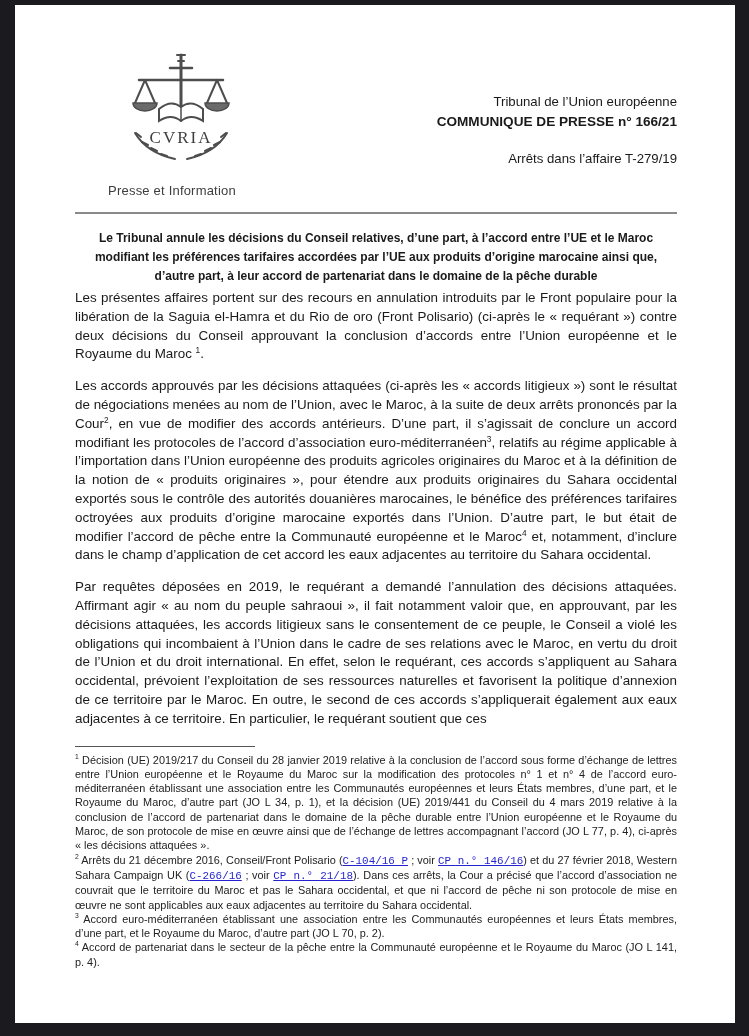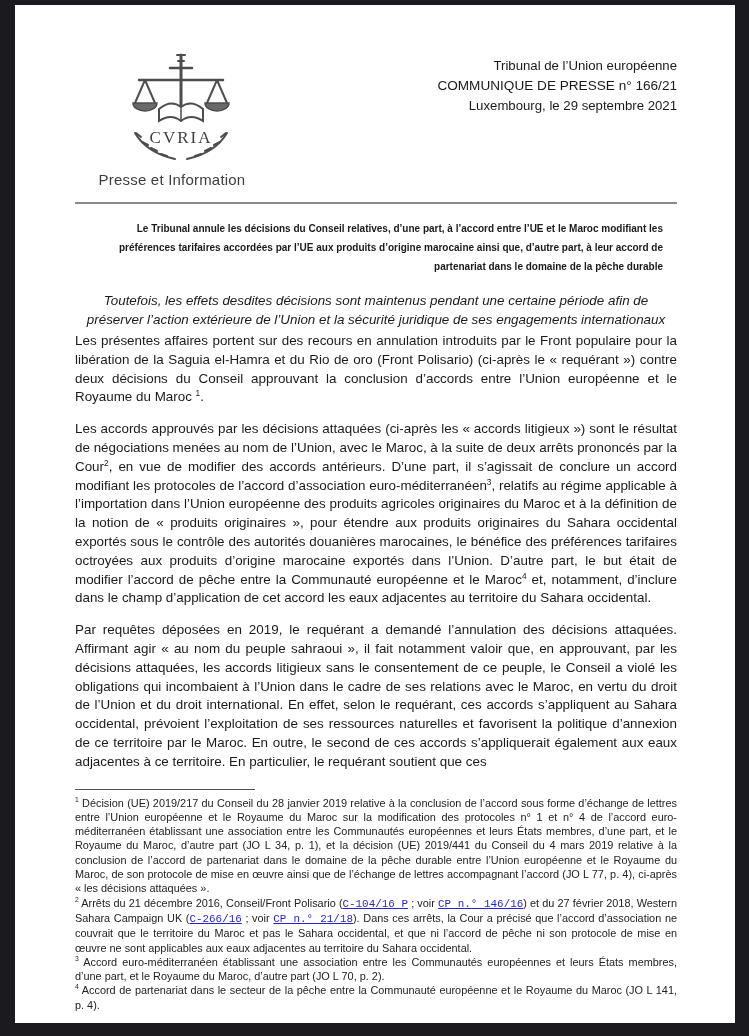--- a/index.html
+++ b/index.html
@@ -17,28 +17,28 @@
     height: 1018px;
     margin: 5px 14px 13px 15px;
     padding: 48px 58px 22px 60px;
     display: flex;
     flex-direction: column;
   }
   
   .header { display: flex; justify-content: space-between; align-items: flex-start; }
   .logo-block { width: 190px; display: flex; flex-direction: column; align-items: center; padding-left: 4px; }
   .logo-art { width: 128px; height: 112px; margin-left: 18px; }
-  .logo-caption { font-size: 15px; color: #3d3d3d; margin-top: 6px; letter-spacing: 0.2px; }
-  .header-right { text-align: right; font-size: 13.2px; line-height: 20px; padding-top: 3px; }
-  .header-right .release { font-weight: normal; font-size: 13.6px; }
+  .logo-caption { font-size: 13px; color: #3d3d3d; margin-top: 18px; letter-spacing: 0.2px; }
+  .header-right { text-align: right; font-size: 13.2px; line-height: 20px; padding-top: 3px; margin-top: 36px; }
+  .header-right .release { font-weight: bold; font-size: 13.6px; }
   .case-block { margin-top: 18px; font-size: 13.2px; line-height: 18px; }
   .header-rule { border: none; border-top: 2px solid #8a8a8a; margin: 14px 0 0 0; }
   
   .doc-title {
-    font-size: 10px; font-weight: bold; text-align: right;
+    font-size: 12px; font-weight: bold; text-align: center;
     line-height: 19px; margin-top: 15px; padding: 0 14px;
   }
   .doc-subtitle {
     font-style: italic; text-align: center; font-size: 13.4px;
     line-height: 19px; margin-top: 15px; padding: 0 4px;
   }
   
   .body-text { margin-top: 3px; }
   .body-text p {
     font-size: 13.4px; line-height: 18.8px; text-align: justify;
@@ -88,30 +88,29 @@
         <path d="M106 80 Q94 100 66 106" stroke-width="2"></path>
         <path d="M20 84 l-5 -4 M27 92 l-6 -3 M36 98 l-6 -3 M46 103 l-6 -2"></path>
         <path d="M100 84 l5 -4 M93 92 l6 -3 M84 98 l6 -3 M74 103 l6 -2"></path>
       </svg>
       <span class="logo-caption">Presse et Information</span>
     </div>
 
     <div class="header-right">
       <div>Tribunal de l’Union européenne</div>
       <div class="release">COMMUNIQUE DE PRESSE n° 166/21</div>
-      <div>Luxembourg, le 29 septembre 2021</div>
       <div class="case-block">
+        <div>Arrêts dans l’affaire T-279/19</div>
       </div>
     </div>
   </div>
 
   <hr class="header-rule">
 
   <h1 class="doc-title">Le Tribunal annule les décisions du Conseil relatives, d’une part, à l’accord entre l’UE et le Maroc modifiant les préférences tarifaires accordées par l’UE aux produits d’origine marocaine ainsi que, d’autre part, à leur accord de partenariat dans le domaine de la pêche durable</h1>
-  <div class="doc-subtitle">Toutefois, les effets desdites décisions sont maintenus pendant une certaine période afin de préserver l’action extérieure de l’Union et la sécurité juridique de ses engagements internationaux</div>
 
   <div class="body-text">
     <p>Les présentes affaires portent sur des recours en annulation introduits par le Front populaire pour la libération de la Saguia el-Hamra et du Rio de oro (Front Polisario) (ci-après le « requérant ») contre deux décisions du Conseil approuvant la conclusion d’accords entre l’Union européenne et le Royaume du Maroc <sup>1</sup>.</p>
     <p>Les accords approuvés par les décisions attaquées (ci-après les « accords litigieux ») sont le résultat de négociations menées au nom de l’Union, avec le Maroc, à la suite de deux arrêts prononcés par la Cour<sup>2</sup>, en vue de modifier des accords antérieurs. D’une part, il s’agissait de conclure un accord modifiant les protocoles de l’accord d’association euro-méditerranéen<sup>3</sup>, relatifs au régime applicable à l’importation dans l’Union européenne des produits agricoles originaires du Maroc et à la définition de la notion de « produits originaires », pour étendre aux produits originaires du Sahara occidental exportés sous le contrôle des autorités douanières marocaines, le bénéfice des préférences tarifaires octroyées aux produits d’origine marocaine exportés dans l’Union. D’autre part, le but était de modifier l’accord de pêche entre la Communauté européenne et le Maroc<sup>4</sup> et, notamment, d’inclure dans le champ d’application de cet accord les eaux adjacentes au territoire du Sahara occidental.</p>
     <p>Par requêtes déposées en 2019, le requérant a demandé l’annulation des décisions attaquées. Affirmant agir « au nom du peuple sahraoui », il fait notamment valoir que, en approuvant, par les décisions attaquées, les accords litigieux sans le consentement de ce peuple, le Conseil a violé les obligations qui incombaient à l’Union dans le cadre de ses relations avec le Maroc, en vertu du droit de l’Union et du droit international. En effet, selon le requérant, ces accords s’appliquent au Sahara occidental, prévoient l’exploitation de ses ressources naturelles et favorisent la politique d’annexion de ce territoire par le Maroc. En outre, le second de ces accords s’appliquerait également aux eaux adjacentes à ce territoire. En particulier, le requérant soutient que ces</p>
   </div>
 
   <hr class="footnote-rule">
   <div class="footnotes">
     <div><sup>1</sup> Décision (UE) 2019/217 du Conseil du 28 janvier 2019 relative à la conclusion de l’accord sous forme d’échange de lettres entre l’Union européenne et le Royaume du Maroc sur la modification des protocoles n° 1 et n° 4 de l’accord euro-méditerranéen établissant une association entre les Communautés européennes et leurs États membres, d’une part, et le Royaume du Maroc, d’autre part (JO L 34, p. 1), et la décision (UE) 2019/441 du Conseil du 4 mars 2019 relative à la conclusion de l’accord de partenariat dans le domaine de la pêche durable entre l’Union européenne et le Royaume du Maroc, de son protocole de mise en œuvre ainsi que de l’échange de lettres accompagnant l’accord (JO L 77, p. 4), ci-après « les décisions attaquées ».</div>

